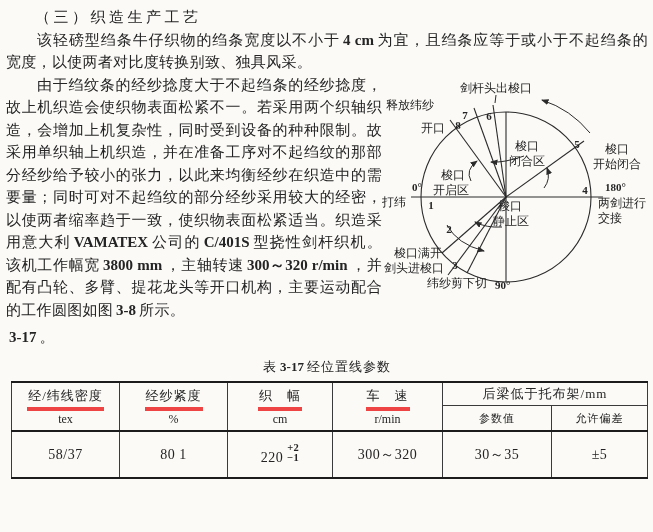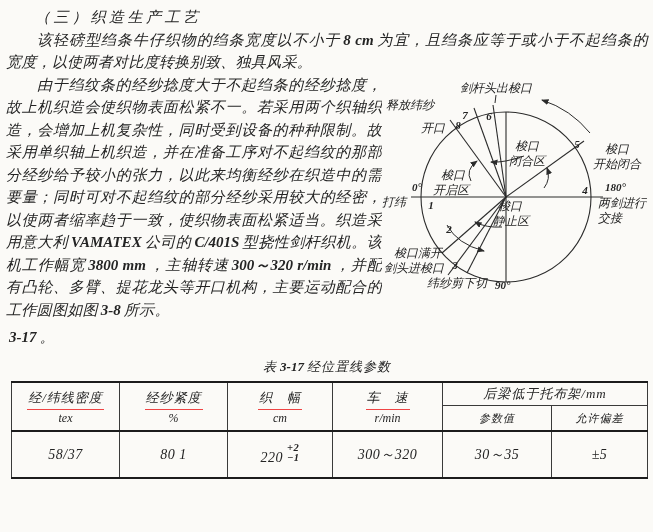--- a/index.html
+++ b/index.html
@@ -1,18 +1,18 @@
 <!DOCTYPE html>
 <html><head>
 <meta charset="utf-8">
 <style>
   html,body{margin:0;padding:0;}
   body{width:653px;height:532px;background:#fbfaf7;color:#242424;
        font-family:"Liberation Serif","DejaVu Serif",serif;position:relative;overflow:hidden;}
-  .page{position:absolute;inset:0;padding:6px 5px 8px 6px;box-sizing:border-box;font-style:italic;}
+  .page{position:absolute;inset:0;padding:6px 5px 8px 6px;box-sizing:border-box;}
   .bodytext{font-size:15px;letter-spacing:0.3px;line-height:22.5px;text-align:justify;}
   .title{letter-spacing:3.5px;padding-left:29px;text-align:left;}
   .ind1{text-indent:31px;}
   .jline{text-align-last:justify;}
   .lat{font-family:"Liberation Serif",serif;font-weight:600;letter-spacing:0;padding:0 3px;}
   .p2col{width:376px;height:252px;overflow:hidden;}
   .figure{position:absolute;top:76px;left:374px;width:277px;}
   .figcap{text-align:center;font-size:13px;margin-top:5px;letter-spacing:1px;}
   .figcap .lat{padding:0 2px;}
   svg text{fill:#242424;}
@@ -22,36 +22,36 @@
   .stroked{stroke:#2b2b2b;stroke-width:1.1;fill:none;}
   .thin{stroke:#2b2b2b;stroke-width:1;fill:none;}
   .tblcap{text-align:center;font-size:13px;margin-top:10px;letter-spacing:1px;}
   table{border-collapse:collapse;table-layout:fixed;width:636px;margin:5px 0 0 5px;
         border-top:2.5px solid #1c1c1c;border-bottom:2.5px solid #1c1c1c;
         border-left:1.2px solid #3a3a3a;border-right:1.2px solid #3a3a3a;}
   th,td{border-left:1.2px solid #3a3a3a;font-weight:normal;text-align:center;padding:0;}
   .hb2{border-bottom:2px solid #1c1c1c;}
   .hspan{border-bottom:1.2px solid #3a3a3a;font-size:13px;height:22px;letter-spacing:1px;}
   .h2row th{height:24px;font-size:11px;letter-spacing:1px;}
-  .hu{display:inline-block;border-bottom:1px solid #ef4444;padding:0 1px 2px;font-size:13px;letter-spacing:1px;}
+  .hu{display:inline-block;border-bottom:4px solid #ef4444;padding:0 1px 2px;font-size:13px;letter-spacing:1px;}
   .hunit{font-size:12px;font-family:"Liberation Serif",serif;margin-top:1px;}
   tbody td{height:45px;font-size:14px;font-family:"Liberation Serif",serif;letter-spacing:0.5px;}
   .stack{display:inline-block;vertical-align:1px;margin-left:4px;font-size:10.5px;line-height:10px;text-align:left;font-weight:600;}
   .stack span{display:block;}
   .note{font-size:12.5px;margin:7px 0 0 22px;letter-spacing:0.6px;}
   .note .notetext{padding-left:13px;}
 </style>
 </head>
 <body>
 
 <div class="page">
 
   <div class="bodytext title">（三）织造生产工艺</div>
 
-  <div class="bodytext jline ind1"><span>该轻磅型绉条牛仔织物的绉条宽度以不小于</span><span class="lat">8 cm</span><span>为宜，且绉条应等于或小于不起绉条的</span></div>
+  <div class="bodytext jline ind1"><span>该轻磅型绉条牛仔织物的绉条宽度以不小于</span><span class="lat">4 cm</span><span>为宜，且绉条应等于或小于不起绉条的</span></div>
   <div class="bodytext"><span>宽度，以使两者对比度转换别致、独具风采。</span></div>
 
   <div class="bodytext p2col ind1"><span>由于绉纹条的经纱捻度大于不起绉条的经纱捻度，故上机织造会使织物表面松紧不一。若采用两个织轴织造，会增加上机复杂性，同时受到设备的种种限制。故采用单织轴上机织造，并在准备工序对不起绉纹的那部分经纱给予较小的张力，以此来均衡经纱在织造中的需要量；同时可对不起绉纹的部分经纱采用较大的经密，以使两者缩率趋于一致，使织物表面松紧适当。织造采用意大利</span><span class="lat">VAMATEX</span><span>公司的</span><span class="lat">C/401S</span><span>型挠性剑杆织机。该机工作幅宽</span><span class="lat">3800 mm</span><span>，主轴转速</span><span class="lat">300～320 r/min</span><span>，并配有凸轮、多臂、提花龙头等开口机构，主要运动配合的工作圆图如图</span><span class="lat">3-8</span><span>所示。</span></div>
 
   <div class="bodytext"><span class="lat">3-17</span><span>。</span></div>
 
   <div class="figure">
     <svg width="277" height="220" viewBox="0 0 277 220">
       <defs>
         <marker id="ah" markerWidth="9" markerHeight="8" refX="6.5" refY="3" orient="auto" markerUnits="userSpaceOnUse">

